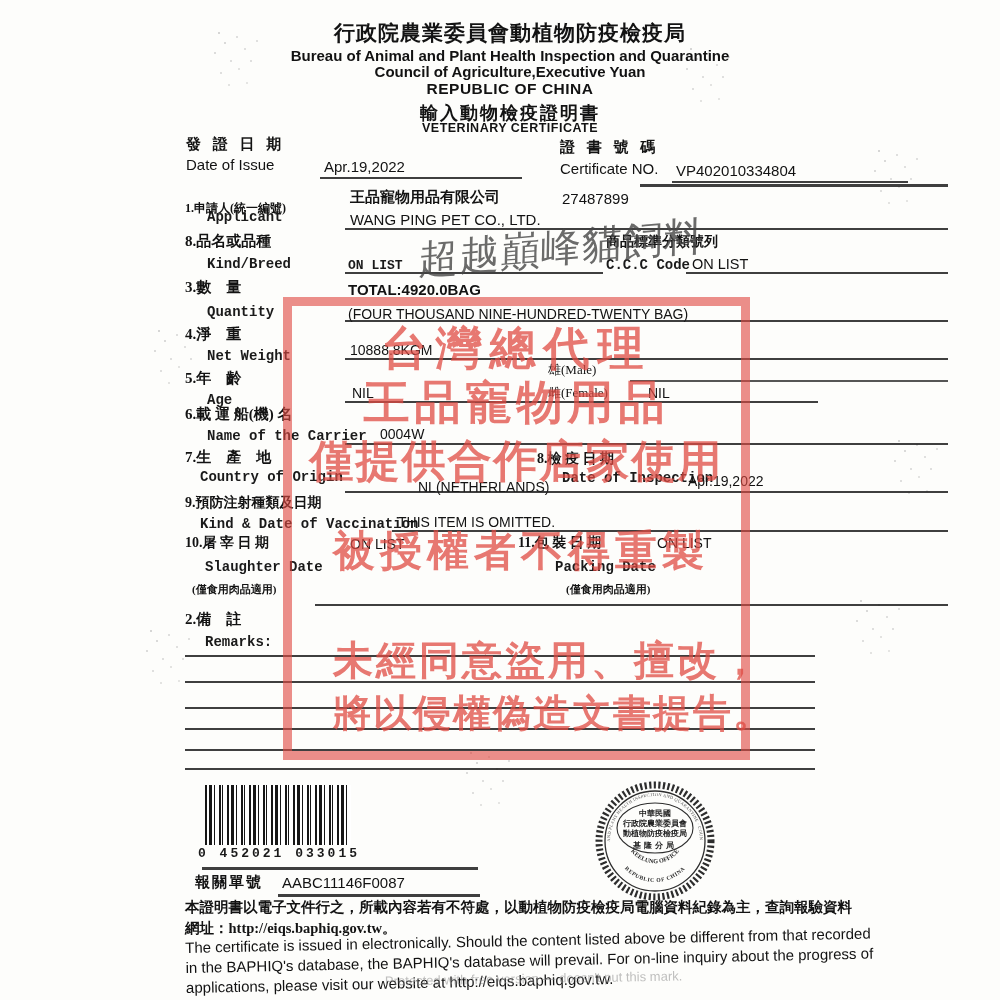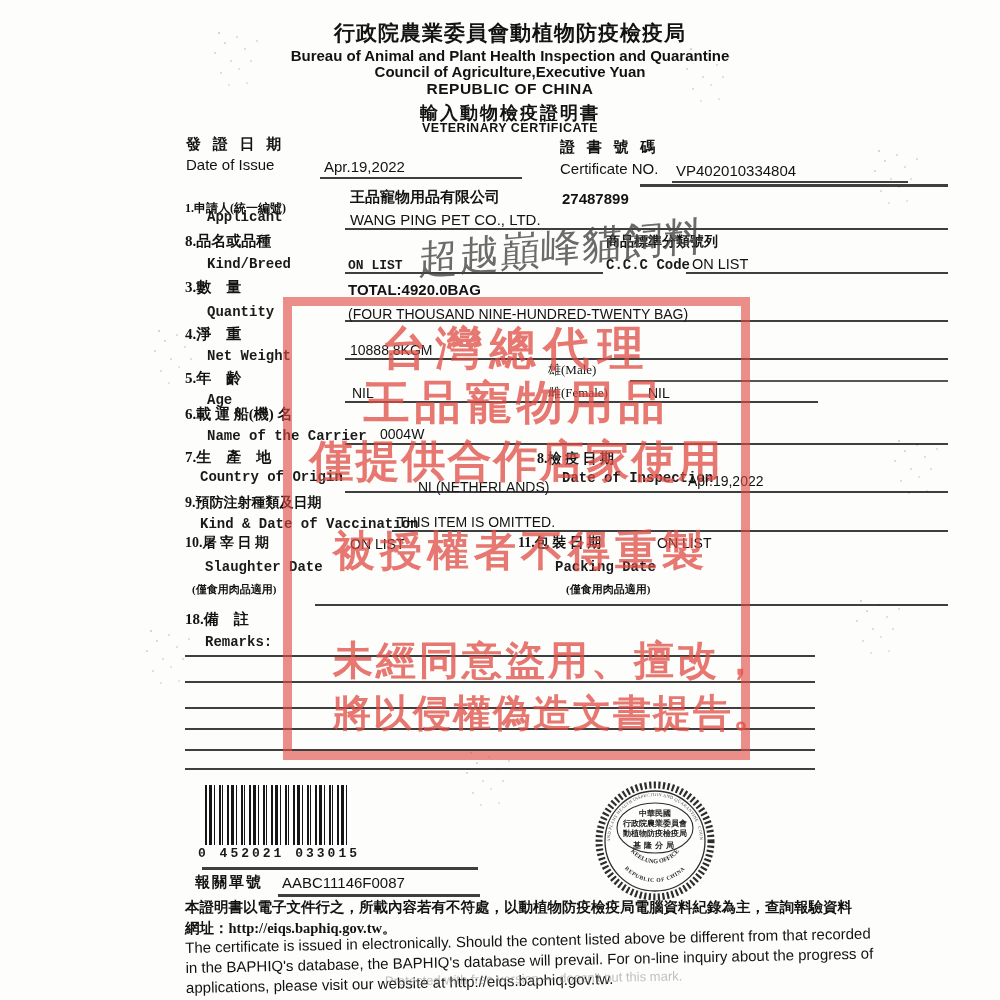--- a/index.html
+++ b/index.html
@@ -59,21 +59,21 @@
   <div class="abs sans" style="left:324px;top:159px;font-size:15px">Apr.19,2022</div>
   <div class="hl" style="left:320px;top:177px;width:202px"></div>
   <div class="abs zh" style="left:560px;top:140px;font-size:15px;letter-spacing:4px">證 書 號 碼</div>
   <div class="abs sans" style="left:560px;top:161px;font-size:15px">Certificate NO.</div>
   <div class="abs sans" style="left:676px;top:163px;font-size:15px">VP402010334804</div>
   <div class="hl" style="left:672px;top:181px;width:236px"></div>
   <div class="hl" style="left:640px;top:184px;width:308px;height:3px"></div>
 
   <div class="abs zh" style="left:185px;top:202px;font-size:12px">1.申請人(統一編號)</div>
   <div class="abs zh" style="left:350px;top:190px;font-size:15px">王品寵物用品有限公司</div>
-  <div class="abs sans" style="left:562px;top:191px;font-size:15px;font-weight:700">27487899</div>
+  <div class="abs sans" style="left:562px;top:191px;font-size:15px;font-weight:400">27487899</div>
   <div class="abs mono" style="left:207px;top:210px;font-size:14px">Applicant</div>
   <div class="abs sans" style="left:350px;top:212px;font-size:15px">WANG PING PET CO., LTD.</div>
   <div class="hl" style="left:345px;top:228px;width:603px"></div>
 
   <div class="abs zh" style="left:185px;top:234px;font-size:15px">8.品名或品種</div>
   <div class="abs mono" style="left:207px;top:257px;font-size:14px">Kind/Breed</div>
   <div class="abs mono" style="left:348px;top:259px;font-size:13px">ON LIST</div>
   <div id="scribble">超越巔峰貓飼料</div>
   <div class="abs zh" style="left:606px;top:235px;font-size:14px">商品標準分類號列</div>
   <div class="abs mono" style="left:606px;top:258px;font-size:14px">C.C.C Code</div>
@@ -122,21 +122,21 @@
   <div class="abs zh" style="left:185px;top:536px;font-size:14px">10.屠 宰 日 期</div>
   <div class="abs sans" style="left:350px;top:537px;font-size:14px">ON LIST</div>
   <div class="abs mono" style="left:205px;top:560px;font-size:14px">Slaughter Date</div>
   <div class="abs zh" style="left:192px;top:584px;font-size:11px">(僅食用肉品適用)</div>
   <div class="abs zh" style="left:518px;top:536px;font-size:14px">11.包 裝 日 期</div>
   <div class="abs mono" style="left:555px;top:560px;font-size:14px">Packing Date</div>
   <div class="abs sans" style="left:657px;top:536px;font-size:14px">ON LIST</div>
   <div class="abs zh" style="left:566px;top:584px;font-size:11px">(僅食用肉品適用)</div>
   <div class="hl" style="left:315px;top:604px;width:633px"></div>
 
-  <div class="abs zh" style="left:185px;top:612px;font-size:15px">18.備　註</div>
+  <div class="abs zh" style="left:185px;top:612px;font-size:15px">2.備　註</div>
   <div class="abs mono" style="left:205px;top:635px;font-size:14px">Remarks:</div>
   <div class="hl" style="left:185px;top:655px;width:630px"></div>
   <div class="hl" style="left:185px;top:681px;width:630px"></div>
   <div class="hl" style="left:185px;top:707px;width:630px"></div>
   <div class="hl" style="left:185px;top:728px;width:630px"></div>
   <div class="hl" style="left:185px;top:749px;width:630px"></div>
   <div class="hl" style="left:185px;top:768px;width:630px"></div>
 
   <div id="redbox"></div>
   <div class="wm ctr" style="top:372px;font-size:46px;letter-spacing:5px">王品寵物用品</div>

